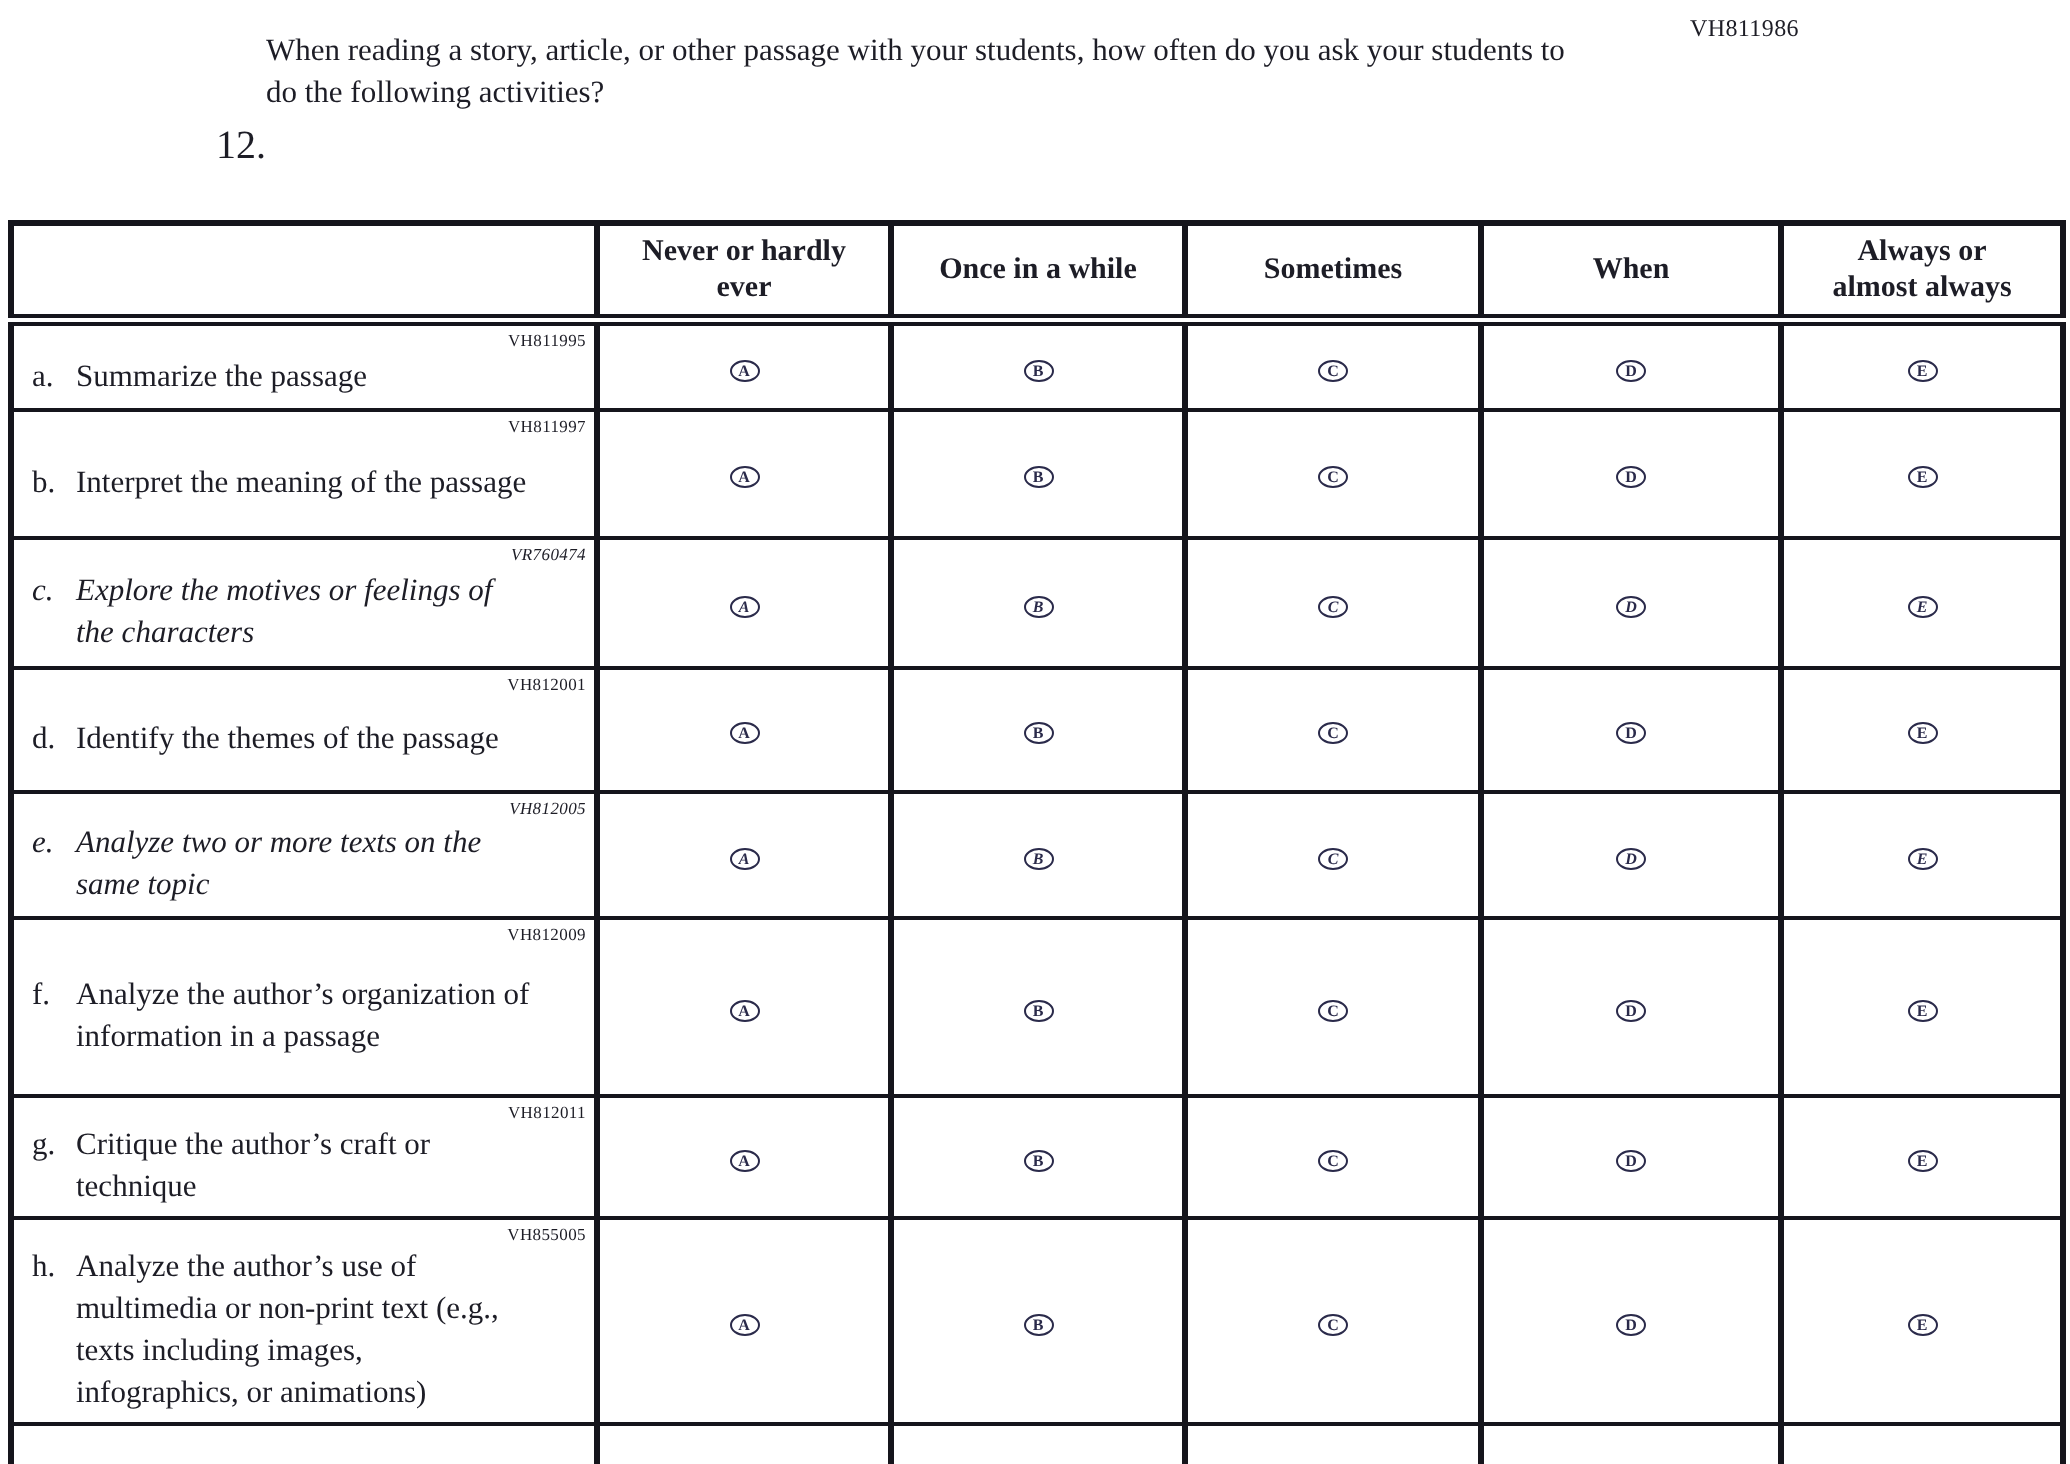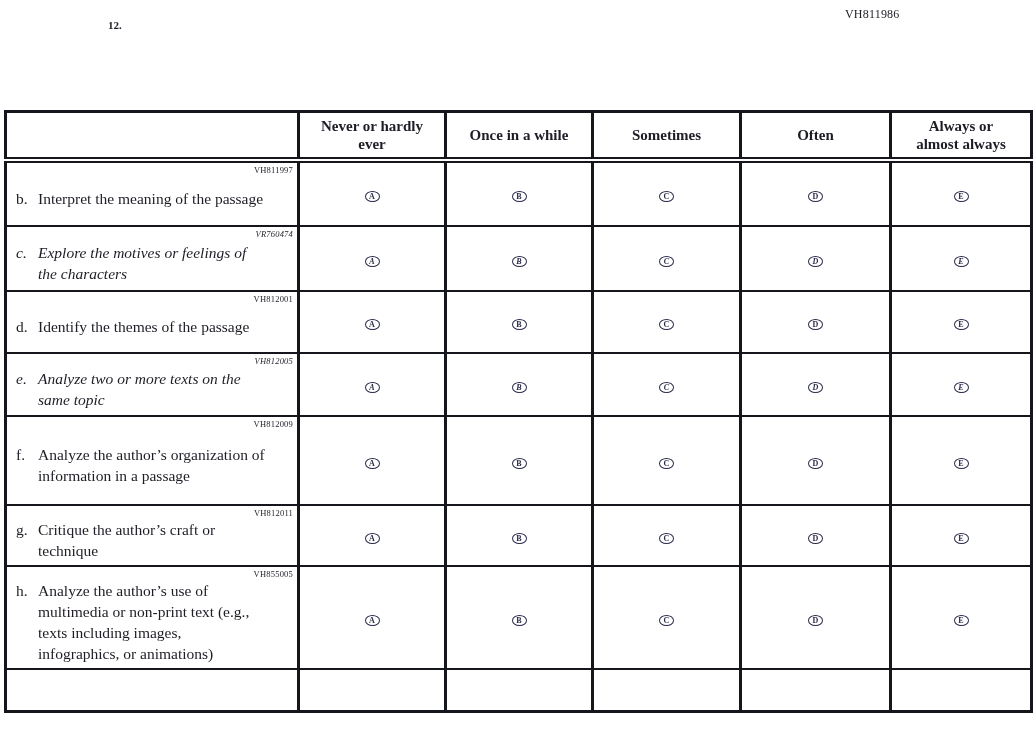--- a/index.html
+++ b/index.html
@@ -22,24 +22,25 @@
     font-size: 12px;
     letter-spacing: 0.2px;
   }
   .question {
     position: absolute;
     left: 108px;
     top: 15px;
     display: flex;
   }
   .qnum {
-    font-weight: bold;
-    font-size: 11px;
+    font-weight: normal;
+    font-size: 20px;
     line-height: 21px;
     flex: 0 0 23px;
+    margin-top: 48px;
   }
   .qbody { }
   .qtext {
     font-size: 15.5px;
     line-height: 21px;
     max-width: 668px;
   }
   .instruction {
     margin-top: 5px;
     font-size: 15.5px;
@@ -134,45 +135,64 @@
   tr.cutoff > td { height: 40px; }
 </style>
 </head>
 <body>
 
 <div class="form-code">VH811986</div>
 
 <div class="question">
   <span class="qnum">12.</span>
   <div class="qbody">
+    <div class="qtext">When reading a story, article, or other passage with your students, how often do you ask your students to do the following activities?</div>
   </div>
 </div>
 
 <table class="grid">
   <colgroup>
     <col style="width:293px">
     <col style="width:147px">
     <col style="width:147px">
     <col style="width:148px">
     <col style="width:150px">
     <col style="width:141px">
   </colgroup>
   <thead>
     <tr id="header-row">
       <th></th>
     <th>Never or hardly
 ever</th>
         <th>Once in a while</th>
         <th>Sometimes</th>
-        <th>Often</th>
+        <th>When</th>
         <th>Always or
 almost always</th>
       </tr>
   </thead>
   <tbody id="grid-body">
+      <tr class="r0">
+        <td class="stem">
+          <div class="stem-inner">
+            <span class="code">VH811995</span>
+            <div class="label-wrap">
+              <div class="stem-text">
+                <span class="letter">a.</span>
+                <span class="label">Summarize the passage</span>
+              </div>
+            </div>
+          </div>
+        </td>
+        <td class="opt"><span class="bubble">A</span></td>
+        <td class="opt"><span class="bubble">B</span></td>
+        <td class="opt"><span class="bubble">C</span></td>
+        <td class="opt"><span class="bubble">D</span></td>
+        <td class="opt"><span class="bubble">E</span></td>
+      </tr>
       <tr class="r1">
         <td class="stem">
           <div class="stem-inner">
             <span class="code">VH811997</span>
             <div class="label-wrap">
               <div class="stem-text">
                 <span class="letter">b.</span>
                 <span class="label">Interpret the meaning of the passage</span>
               </div>
             </div>

